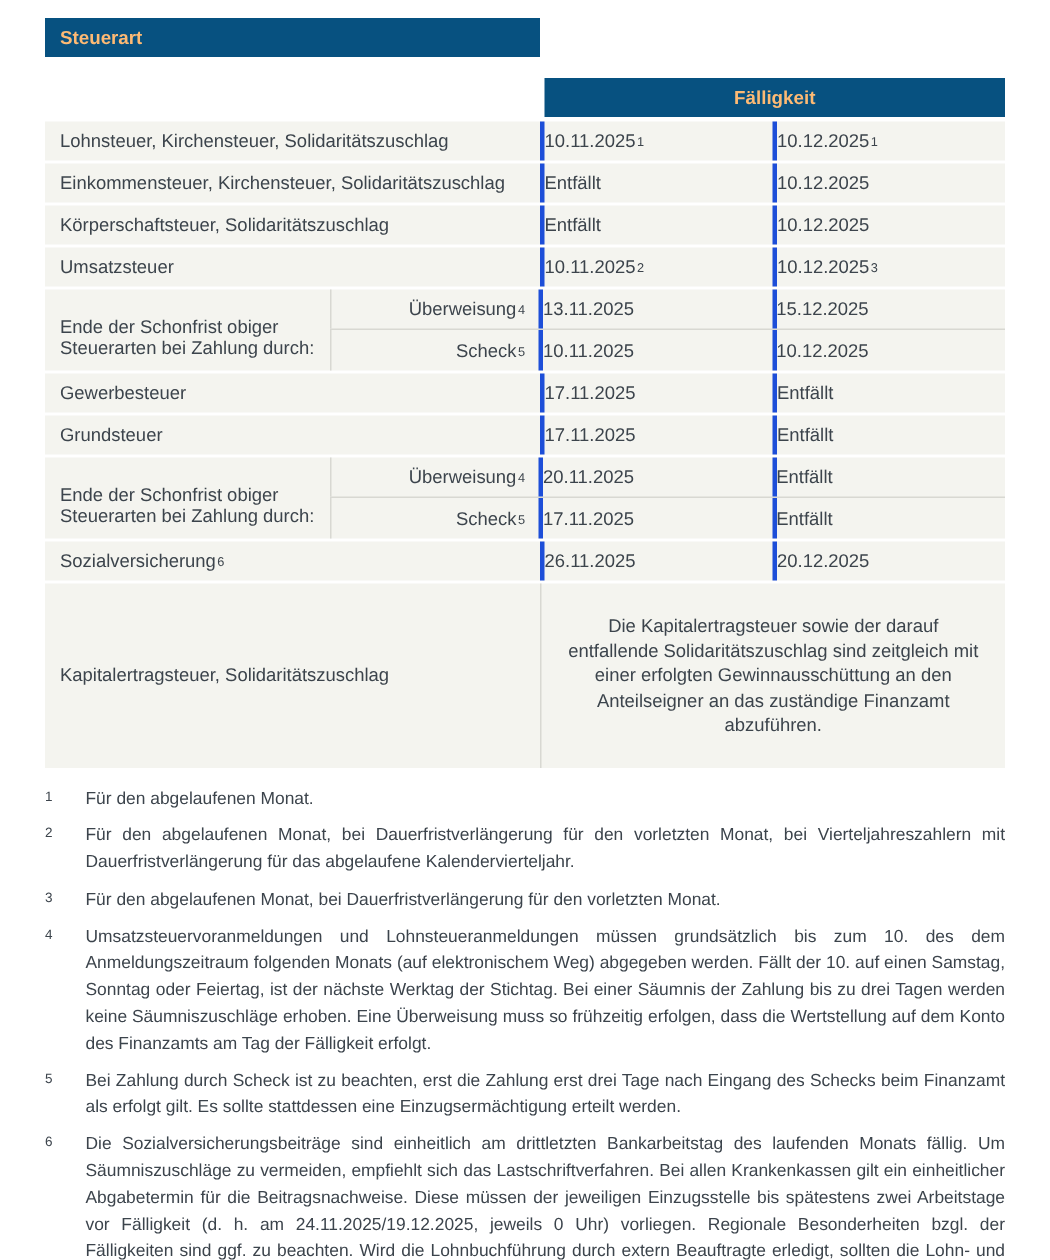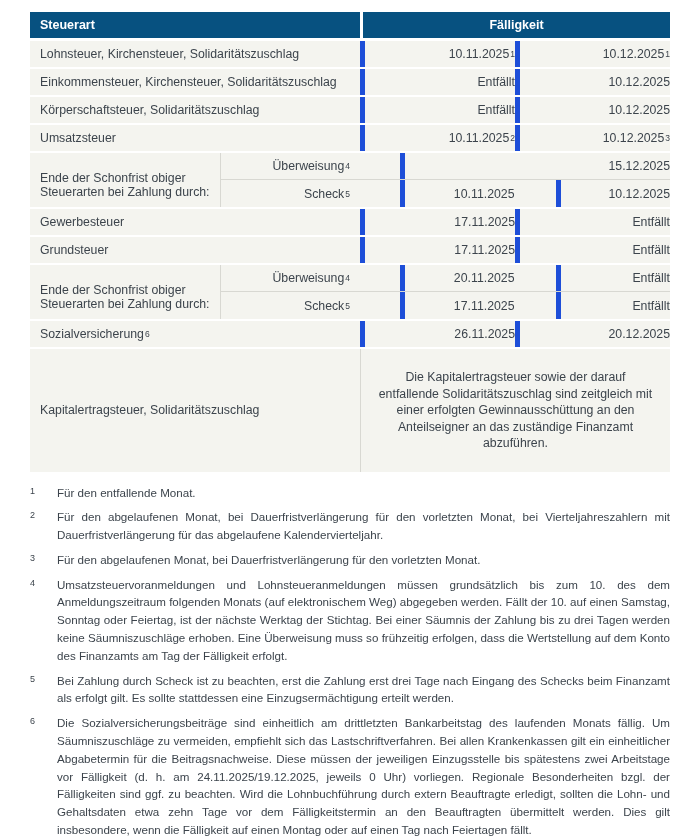--- a/index.html
+++ b/index.html
@@ -11,36 +11,36 @@
     height: 840px;
     overflow: hidden;
   }
   .page { padding: 12px 30px 0 30px; width: 700px; }
 
   
   .tax-table { width: 640px; }
   .t-row { display: flex; margin-bottom: 2px; background: #f4f4ef; }
   .t-header { display: flex; margin-bottom: 3px; }
   .th {
-    background: #075180; color: #ffffff; font-weight: bold;
+    background: #075180; color: #fdba74; font-weight: bold;
     font-size: 12.5px; height: 26px; display: flex; align-items: center;
   }
   .th.c1 { width: 330px; padding-left: 10px; }
-  .th.c23 { flex: 1; justify-content: center; margin-left: 3px; }
+  .th.c23 { flex: 1; justify-content: center; margin-left: 3px; margin-top: 40px; }
 
   .td { display: flex; align-items: center; font-size: 12.3px; }
   .td.label { width: 330px; padding: 3px 4px 3px 10px; min-height: 26px; }
-  .td.date { flex: 1; justify-content: flex-end; border-left: 5px solid #1d4ed8; min-height: 26px; }
+  .td.date { flex: 1; justify-content: flex-start; border-left: 3px solid #1d4ed8; min-height: 26px; }
   sup { font-size: 8.5px; line-height: 0; vertical-align: super; margin-left: 1px; }
 
   
   .t-row.group { display: flex; }
   .td.glabel { width: 190px; padding: 3px 6px 3px 10px; align-items: center; margin-top: 10px; }
   .gsub { flex: 1; display: flex; flex-direction: column; }
-  .gsubrow { display: flex; height: 27px; gap: 41px; }
+  .gsubrow { display: flex; height: 27px; }
   .gsubrow.top { border-bottom: 1px solid #d8d8d2; }
   .td.sublabel {
     width: 139px; justify-content: flex-end; padding-right: 9px;
     border-left: 1px solid #d8d8d2; height: 100%;
   }
   .gsubrow .td.date { min-height: 0; height: 100%; }
 
   
   .td.note {
     flex: 1; border-left: 1px solid #d8d8d2; justify-content: center;
@@ -111,20 +111,23 @@
 
     <div class="t-row group">
       <div class="td glabel">Ende der Schonfrist obiger Steuerarten bei Zahlung durch:</div>
       <div class="gsub">
         <div class="gsubrow top">
           <div class="td sublabel">
               <span>Überweisung</span>
               <sup>4</sup>
             </div>
           <div class="td date">
+              <span>13.11.2025</span>
+            </div>
+          <div class="td date">
               <span>15.12.2025</span>
             </div>
         </div>
         <div class="gsubrow">
           <div class="td sublabel">
               <span>Scheck</span>
               <sup>5</sup>
             </div>
           <div class="td date">
               <span>10.11.2025</span>
@@ -202,21 +205,21 @@
     <div class="t-row">
       <div class="td label">Kapitalertragsteuer, Solidaritätszuschlag</div>
       <div class="td note">Die Kapitalertragsteuer sowie der darauf entfallende Solidaritätszuschlag sind zeitgleich mit einer erfolgten Gewinnausschüttung an den Anteilseigner an das zuständige Finanzamt abzuführen.</div>
     </div>
 
   </div>
 
   <div class="footnotes">
     <div class="fn">
       <div class="fn-num">1</div>
-      <div class="fn-text">Für den entfallende Monat.</div>
+      <div class="fn-text">Für den abgelaufenen Monat.</div>
     </div>
     <div class="fn">
       <div class="fn-num">2</div>
       <div class="fn-text">Für den abgelaufenen Monat, bei Dauerfristverlängerung für den vorletzten Monat, bei Vierteljahreszahlern mit Dauerfristverlängerung für das abgelaufene Kalendervierteljahr.</div>
     </div>
     <div class="fn">
       <div class="fn-num">3</div>
       <div class="fn-text">Für den abgelaufenen Monat, bei Dauerfristverlängerung für den vorletzten Monat.</div>
     </div>
     <div class="fn">

